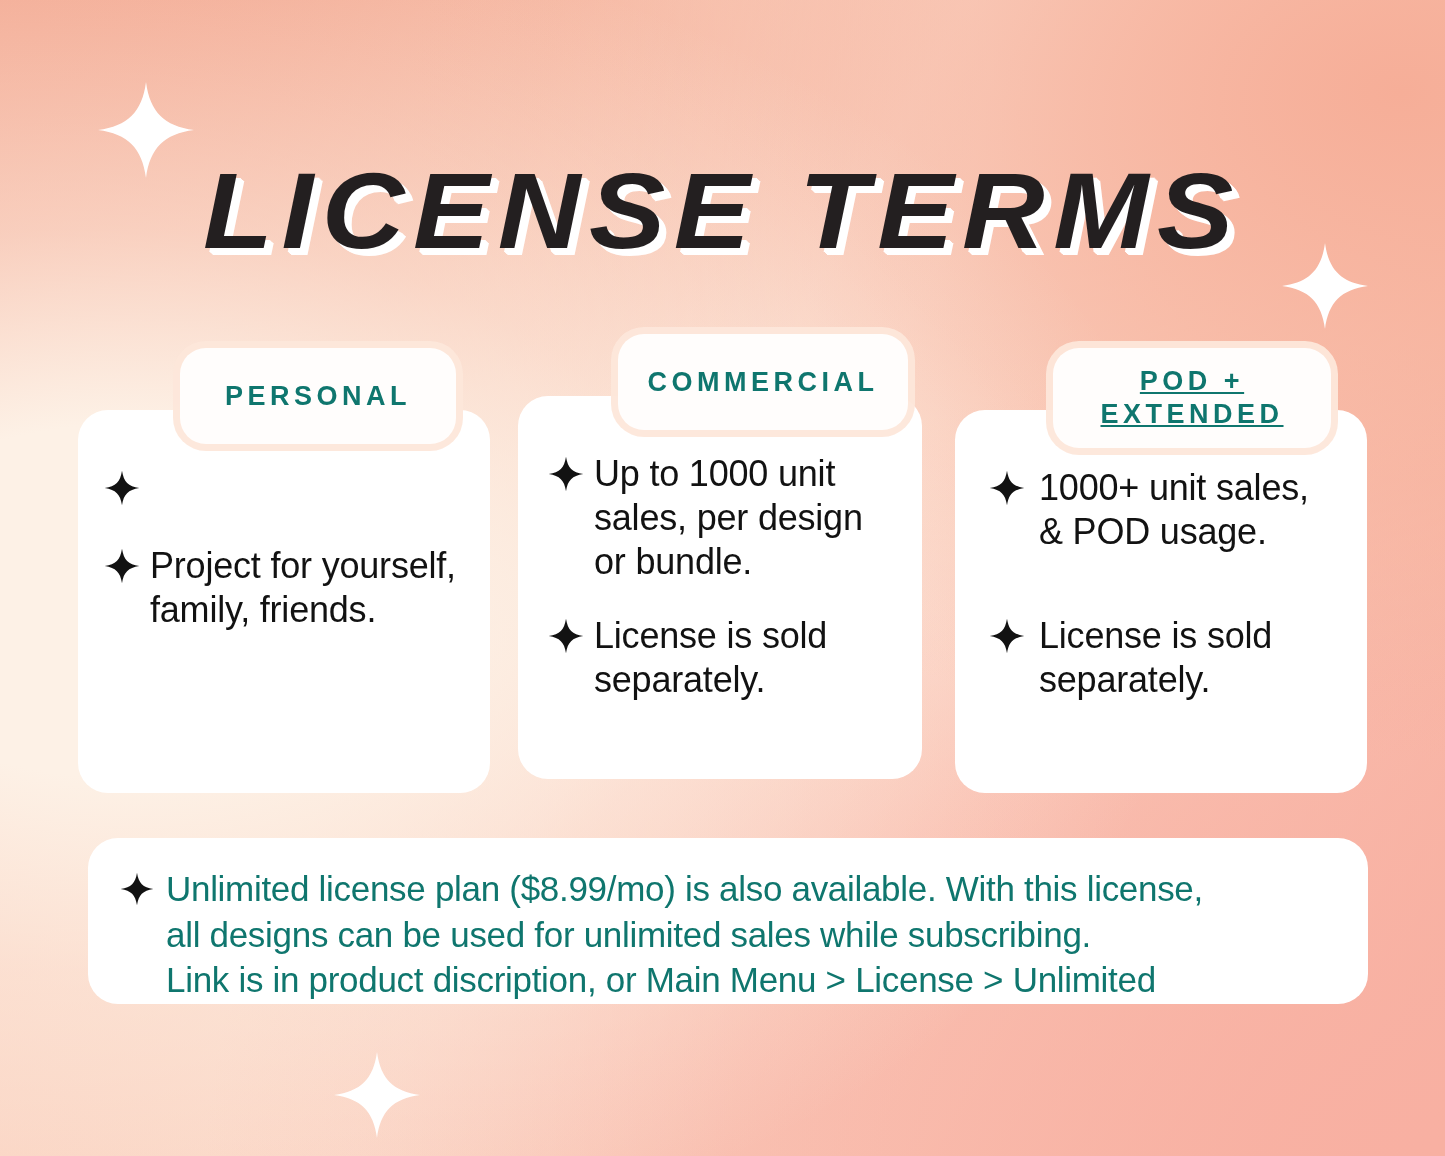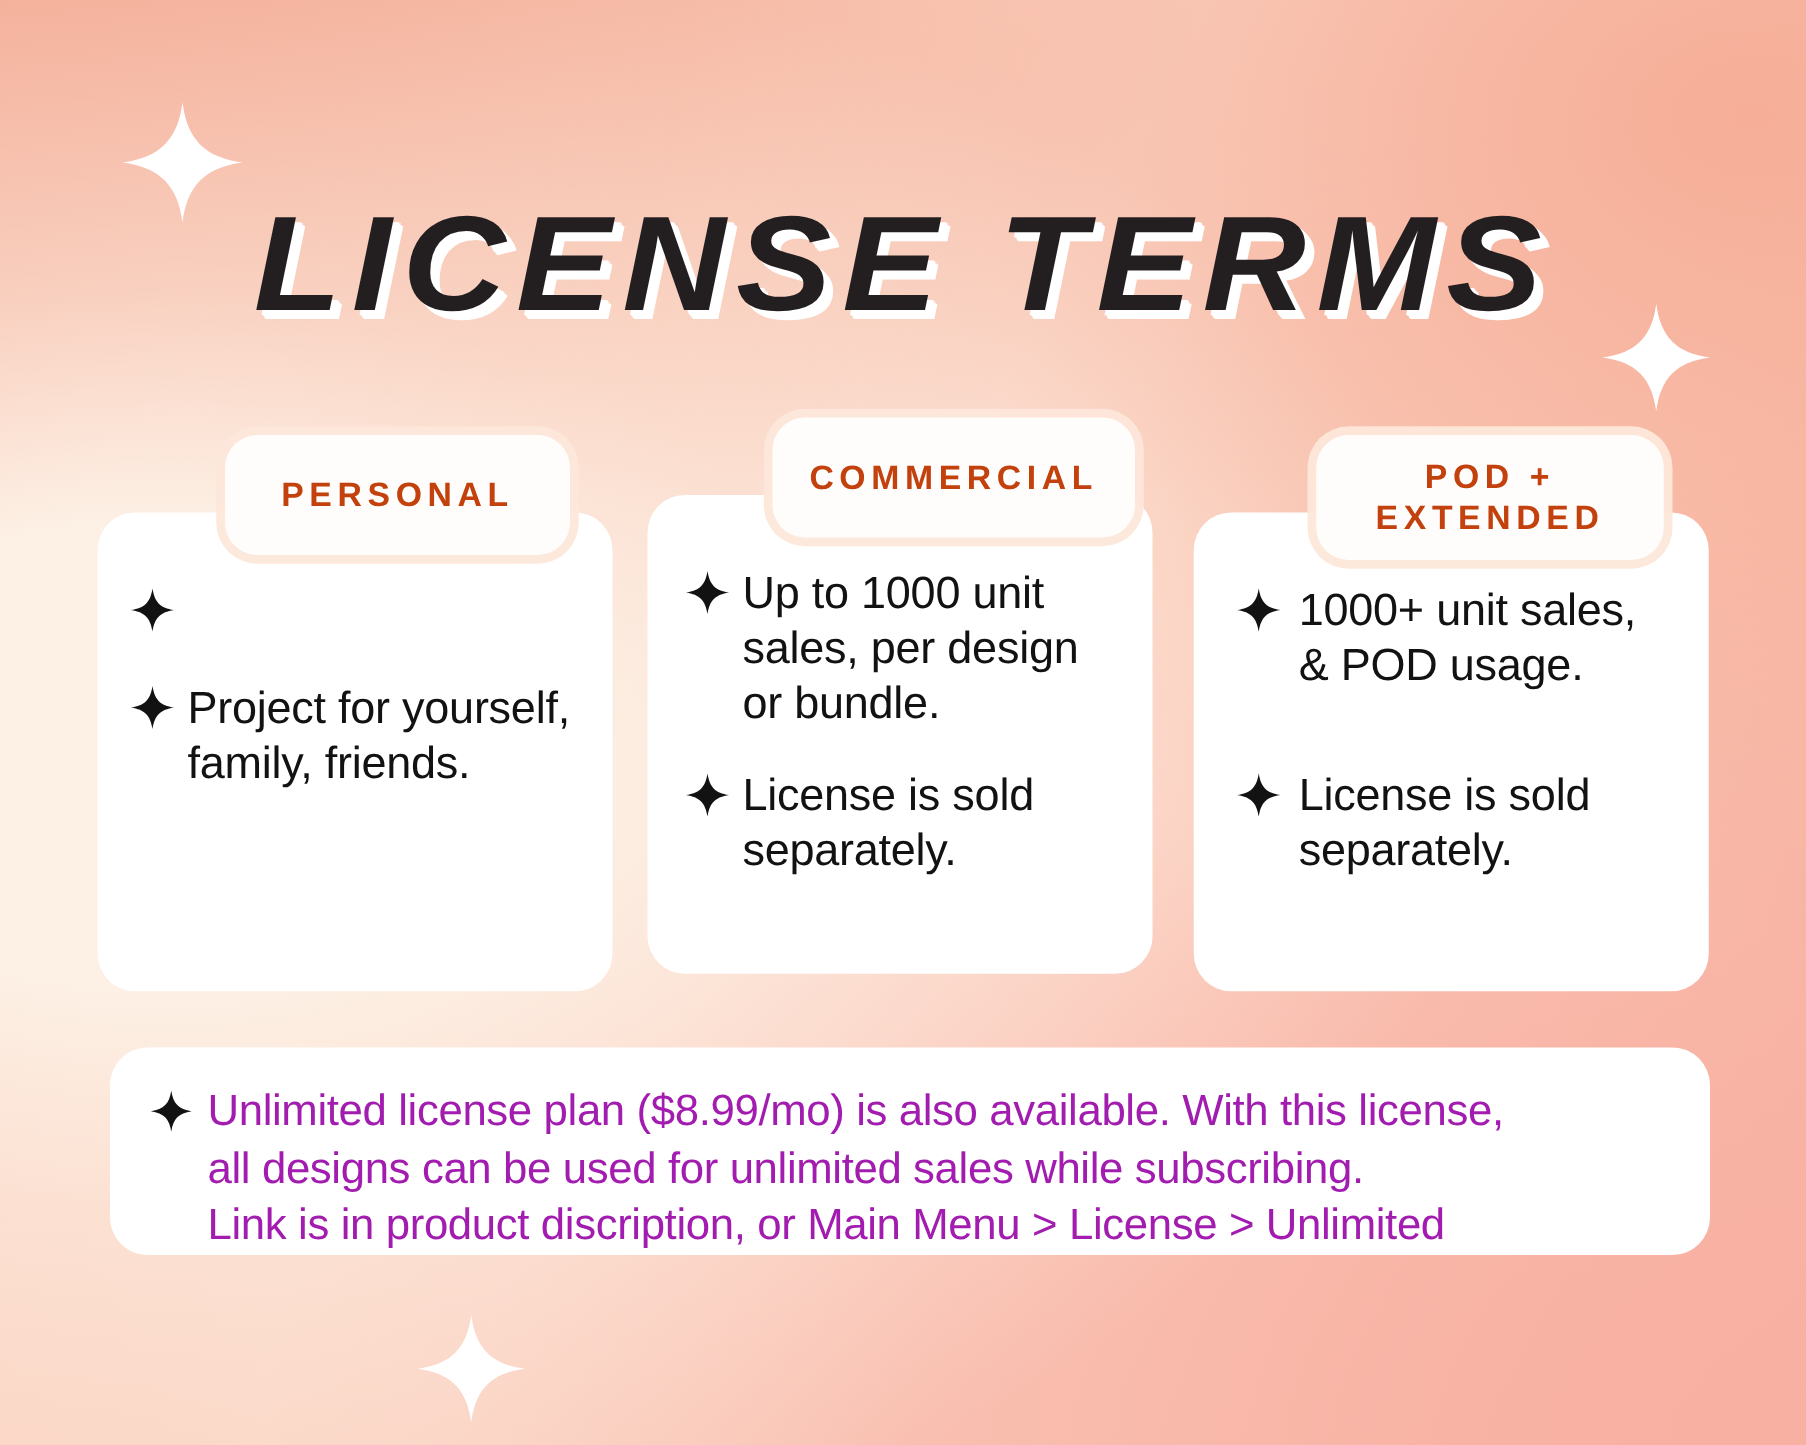--- a/index.html
+++ b/index.html
@@ -91,21 +91,21 @@
     justify-content: center;
     text-align: center;
     z-index: 3;
   }
   .card-tab-label {
     font-family: "Liberation Sans", sans-serif;
     font-weight: bold;
     font-size: 27px;
     letter-spacing: 4.5px;
     line-height: 1.22;
-    color: #c2410c;
+    color: #0f766e;
   }
 
   .card-list {
     position: absolute;
     left: 0;
     right: 0;
     top: 118px;
     padding: 0;
     margin: 0;
     list-style: none;
@@ -148,21 +148,21 @@
     padding: 28px 34px 0 32px;
   }
   .footer-star {
     flex: 0 0 auto;
     margin-top: 6px;
   }
   .footer-text {
     font-family: "Liberation Sans", sans-serif;
     font-size: 35px;
     line-height: 1.30;
-    color: #a21caf;
+    color: #0f766e;
     letter-spacing: -0.3px;
     white-space: pre-line;
   }
 </style>
 </head>
 <body>
 
 <div class="canvas">
 
   <svg class="sparkle" style="left:98px; top:82px; width:96px; height:96px;" viewBox="0 0 100 100">
@@ -220,21 +220,21 @@
           </svg>
           <span class="bullet-text" style="margin-left:10px;">License is sold
 separately.</span>
         </li>
       </ul>
     </div>
 
     <div class="card" style="left:955px; top:348px; width:412px; height:445px; background:transparent;">
       <div class="card-body"></div>
       <div class="card-tab" style="left:98px; width:278px; height:100px;">
-        <span class="card-tab-label" style="white-space:pre-line;">POD +
+        <span class="card-tab-label" style="white-space:pre-line;text-decoration:underline;">POD +
 EXTENDED</span>
       </div>
       <ul class="card-list" style="padding-left:34px; padding-right:10px;">
         <li class="bullet-row">
           <svg class="bullet-star" width="36" height="36" viewBox="0 0 100 100">
             <path fill="#121212" d="M50 2 C55 33 67 45 98 50 C67 55 55 67 50 98 C45 67 33 55 2 50 C33 45 45 33 50 2 Z"></path>
           </svg>
           <span class="bullet-text" style="margin-left:14px;">1000+ unit sales,
 &amp; POD usage.</span>
         </li>

